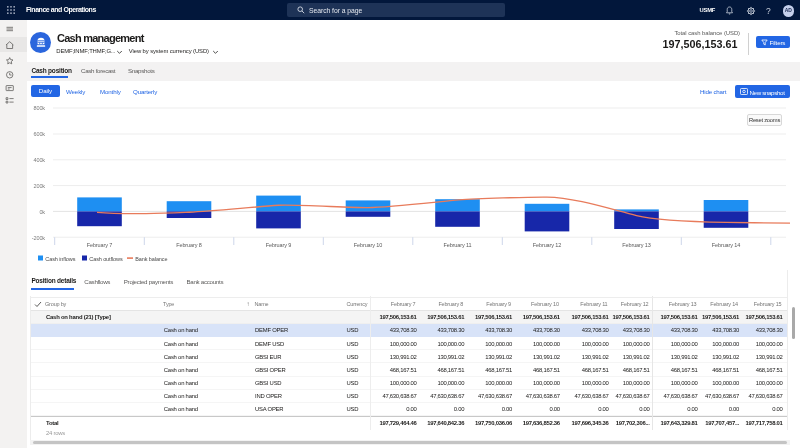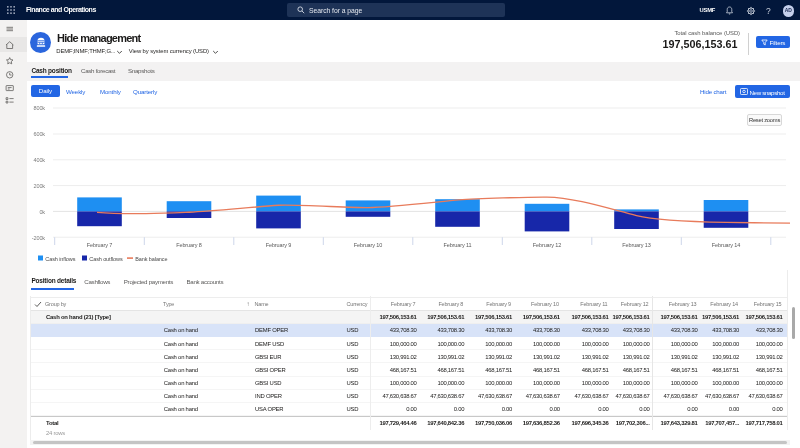--- a/index.html
+++ b/index.html
@@ -83,21 +83,21 @@
   <svg class="abs" style="left:34.5px;top:36.5px" width="12" height="12" viewBox="0 0 12 12">
     <g fill="#fff">
       <path d="M2.6 3.4 a3.4 2.6 0 0 1 6.8 0 v3.8 h-6.8 Z"></path>
       <rect x="1.8" y="8.2" width="8.4" height="1.5" rx="0.5"></rect>
     </g>
     <g stroke="#2b66dd" stroke-width="0.8" fill="none">
       <path d="M2.6 3.7 h6.8 M2.6 5.3 h6.8"></path>
       <path d="M4.7 5.3 v1.9 M7.3 5.3 v1.9"></path>
     </g>
   </svg>
-  <div class="abs" style="left:57px;top:32.2px;color:#1b1a19;font-size:11px;font-weight:bold;letter-spacing:-0.75px;">Hide management</div>
+  <div class="abs" style="left:57px;top:32.2px;color:#1b1a19;font-size:11px;font-weight:bold;letter-spacing:-0.75px;">Cash management</div>
   <div class="abs" style="left:56.3px;top:48px;color:#201f1e;font-size:5.9px;letter-spacing:-0.15px;">DEMF;INMF;THMF;G...</div>
   <svg class="abs" style="left:116px;top:50px" width="7" height="5" viewBox="0 0 7 5">
       <path d="M1.2 1 L3.5 3.3 L5.8 1" stroke="#201f1e" fill="none" stroke-width="0.8"></path>
     </svg>
   <div class="abs" style="left:128.8px;top:48px;color:#201f1e;font-size:5.9px;letter-spacing:-0.1px;">View by system currency (USD)</div>
   <svg class="abs" style="left:211.5px;top:50px" width="7" height="5" viewBox="0 0 7 5">
       <path d="M1.2 1 L3.5 3.3 L5.8 1" stroke="#201f1e" fill="none" stroke-width="0.8"></path>
     </svg>
 
   <div class="abs r" style="left:540px;top:30px;width:200px;color:#5a5a5a;font-size:5.9px;letter-spacing:-0.05px;">Total cash balance (USD)</div>

